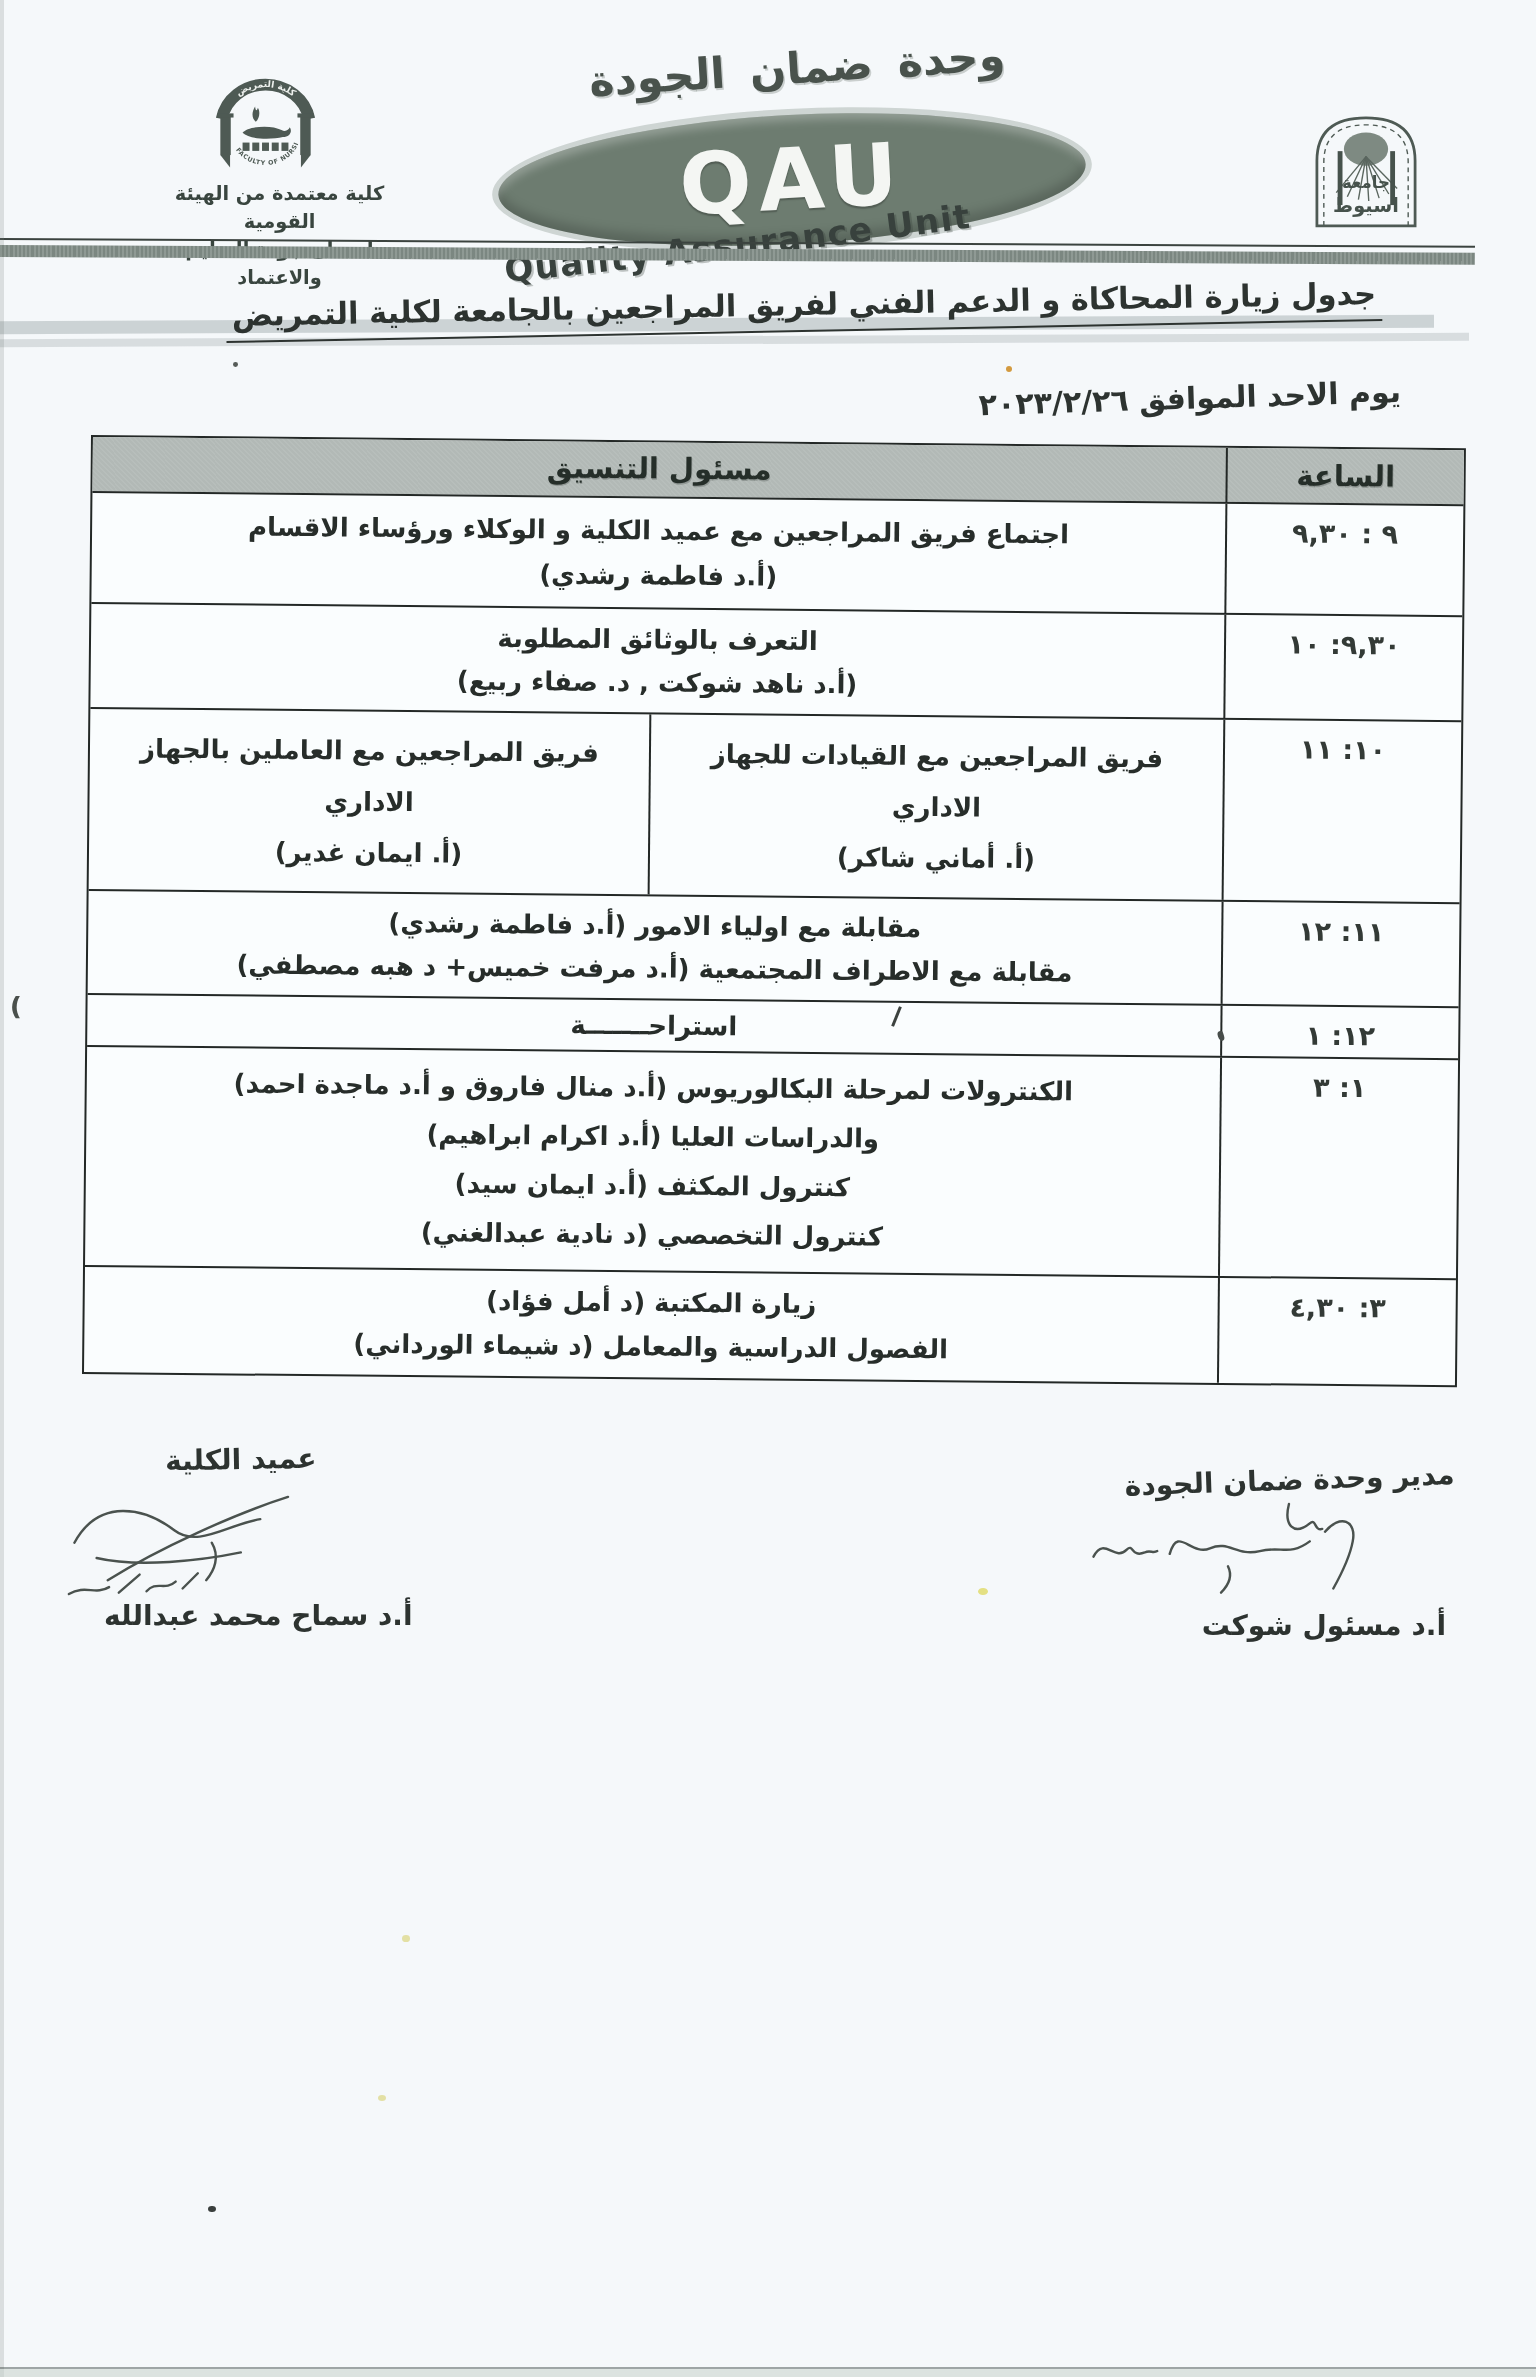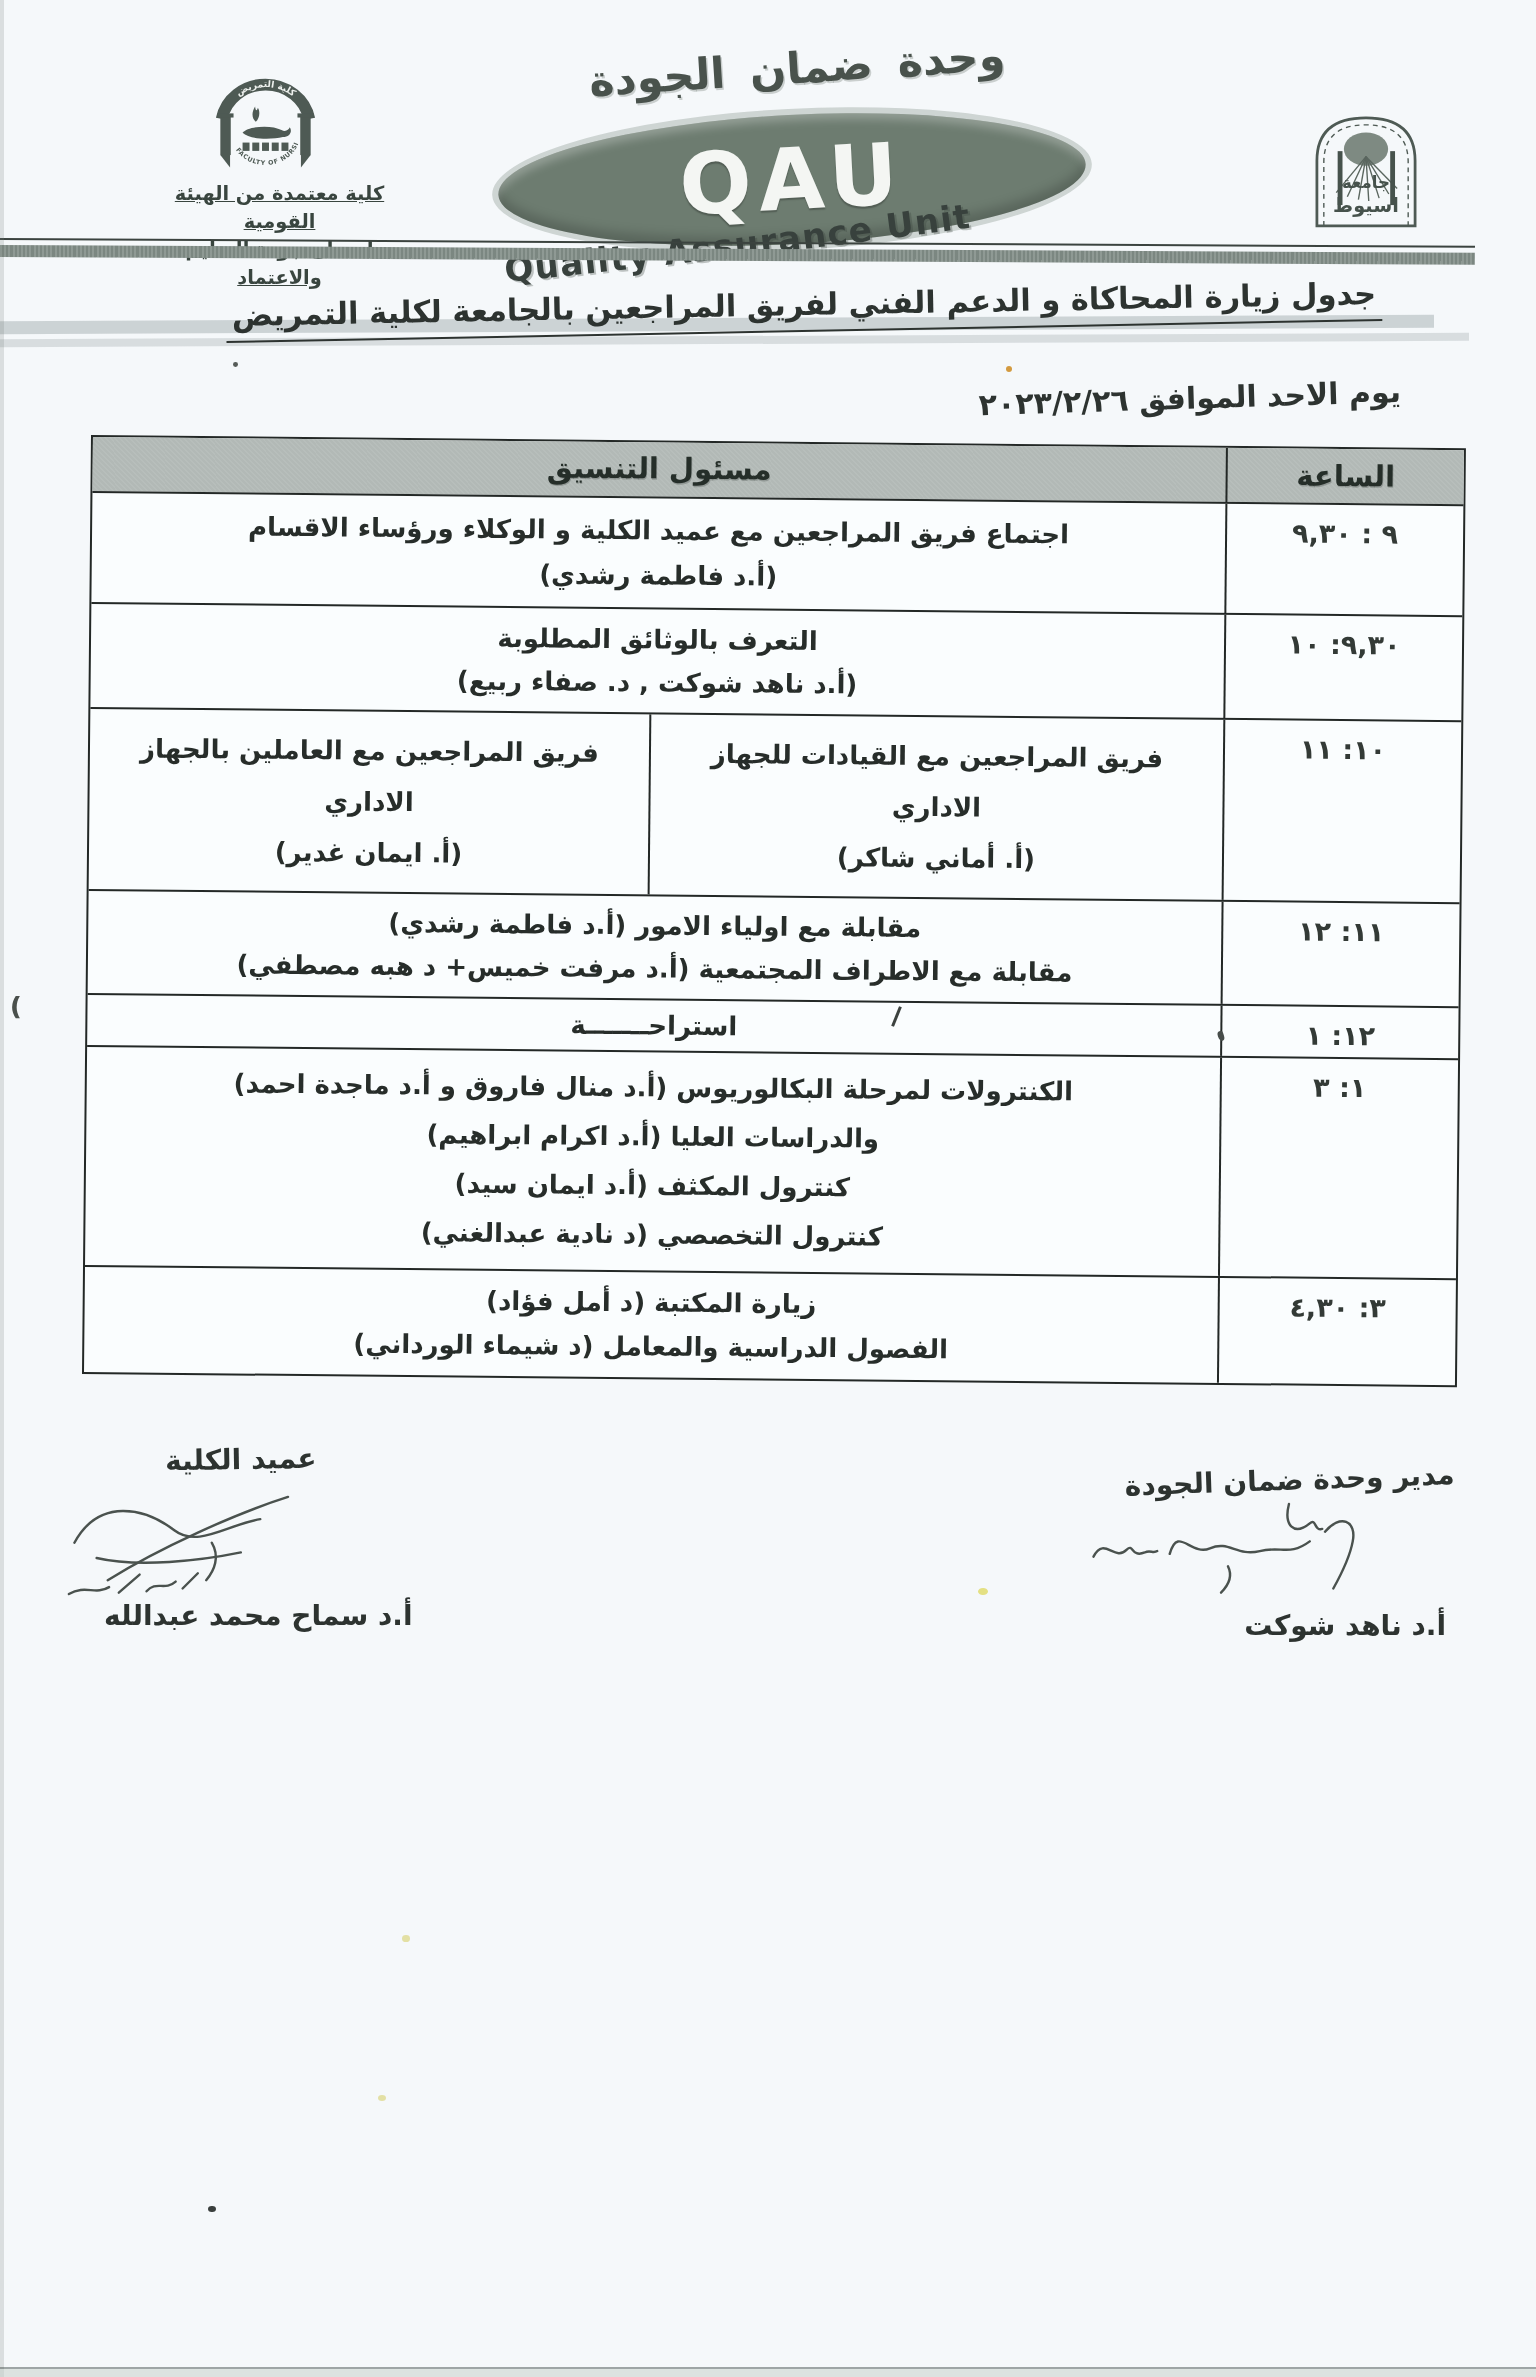--- a/index.html
+++ b/index.html
@@ -3,21 +3,21 @@
 <meta charset="utf-8">
 <style>
   html,body{margin:0;padding:0;background:#e8ebee;}
   #page{position:relative;width:1536px;height:2377px;margin:0 auto;background:#f5f8fa;overflow:hidden;
         font-family:"DejaVu Sans",sans-serif;color:#2b312e;}
   .abs{position:absolute;}
   .ar{direction:rtl;unicode-bidi:plaintext;}
   
   #faculty-emblem{left:212px;top:73px;width:107px;height:103px;}
   #accred-caption{left:148px;top:180px;width:263px;text-align:center;font-weight:bold;
-                  font-size:19.4px;line-height:28px;color:#39453f;text-decoration:underline;}
+                  font-size:19.4px;line-height:28px;color:#39453f;}
   #qau-arabic{left:485px;top:43px;width:624px;text-align:center;font-weight:bold;font-size:43px;
               color:#49524c;transform:rotate(-3.6deg);letter-spacing:0.7px;word-spacing:9.7px;
               text-shadow:1.4px 2.1px 0 rgba(90,100,94,.28);}
   #qau-ellipse{left:498px;top:115px;width:588px;height:129px;border-radius:50%;
                background:#6d7c70;transform:rotate(-3deg);
                box-shadow:0 0 0 6.2px rgba(142,154,146,.38), inset 0 9.7px 9.7px -4.2px rgba(255,255,255,.28), inset 0 -8.3px 11px rgba(0,0,0,.18);
                display:flex;align-items:center;justify-content:center;}
   #qau-acronym{font-size:85px;font-weight:bold;color:#f4f6f3;letter-spacing:7px;
                text-shadow:0 2.1px 1.4px rgba(0,0,0,.25);}
   #qau-english-arc{left:478px;top:193px;width:638px;height:104px;transform:rotate(-1.5deg);}
@@ -233,21 +233,21 @@
   <div id="sig-right-label" class="abs ar sig-label">مدير وحدة ضمان الجودة</div>
   <svg id="sig-right-svg" class="abs" viewBox="0 0 440 170" xmlns="http://www.w3.org/2000/svg">
     <g fill="none" stroke="#4a524e" stroke-width="3.5" stroke-linecap="round">
       <path d="M18,96 C34,66 48,104 66,86 C76,76 72,98 92,90 C100,86 104,92 110,88"></path>
       <path d="M128,92 C140,50 158,96 186,84 C214,72 224,96 258,88 C290,80 300,96 330,74"></path>
       <path d="M300,20 C292,52 308,66 330,48 C340,40 336,60 348,56"></path>
       <path d="M352,60 C374,34 398,44 392,74 C388,96 374,124 364,142"></path>
       <path d="M212,110 C220,126 210,140 202,148"></path>
     </g>
   </svg>
-  <div id="sig-right-name" class="abs ar sig-name">أ.د ناهد شوكت</div>
+  <div id="sig-right-name" class="abs ar sig-name">أ.د مسئول شوكت</div>
 
   <div id="sig-left-label" class="abs ar sig-label">عميد الكلية</div>
   <svg id="sig-left-svg" class="abs" viewBox="0 0 460 200" xmlns="http://www.w3.org/2000/svg">
     <g fill="none" stroke="#4a524e" stroke-width="3.5" stroke-linecap="round">
       <path d="M28,96 C64,30 130,46 172,78 C206,104 248,70 296,62"></path>
       <path d="M60,118 C120,132 210,122 268,110"></path>
       <path d="M76,150 C150,104 260,54 336,30"></path>
       <path d="M20,170 C44,156 58,172 78,160 M92,168 L122,142 M132,166 C146,150 158,166 174,152 M184,162 L206,140"></path>
       <path d="M226,96 C238,116 230,136 218,150"></path>
     </g>

